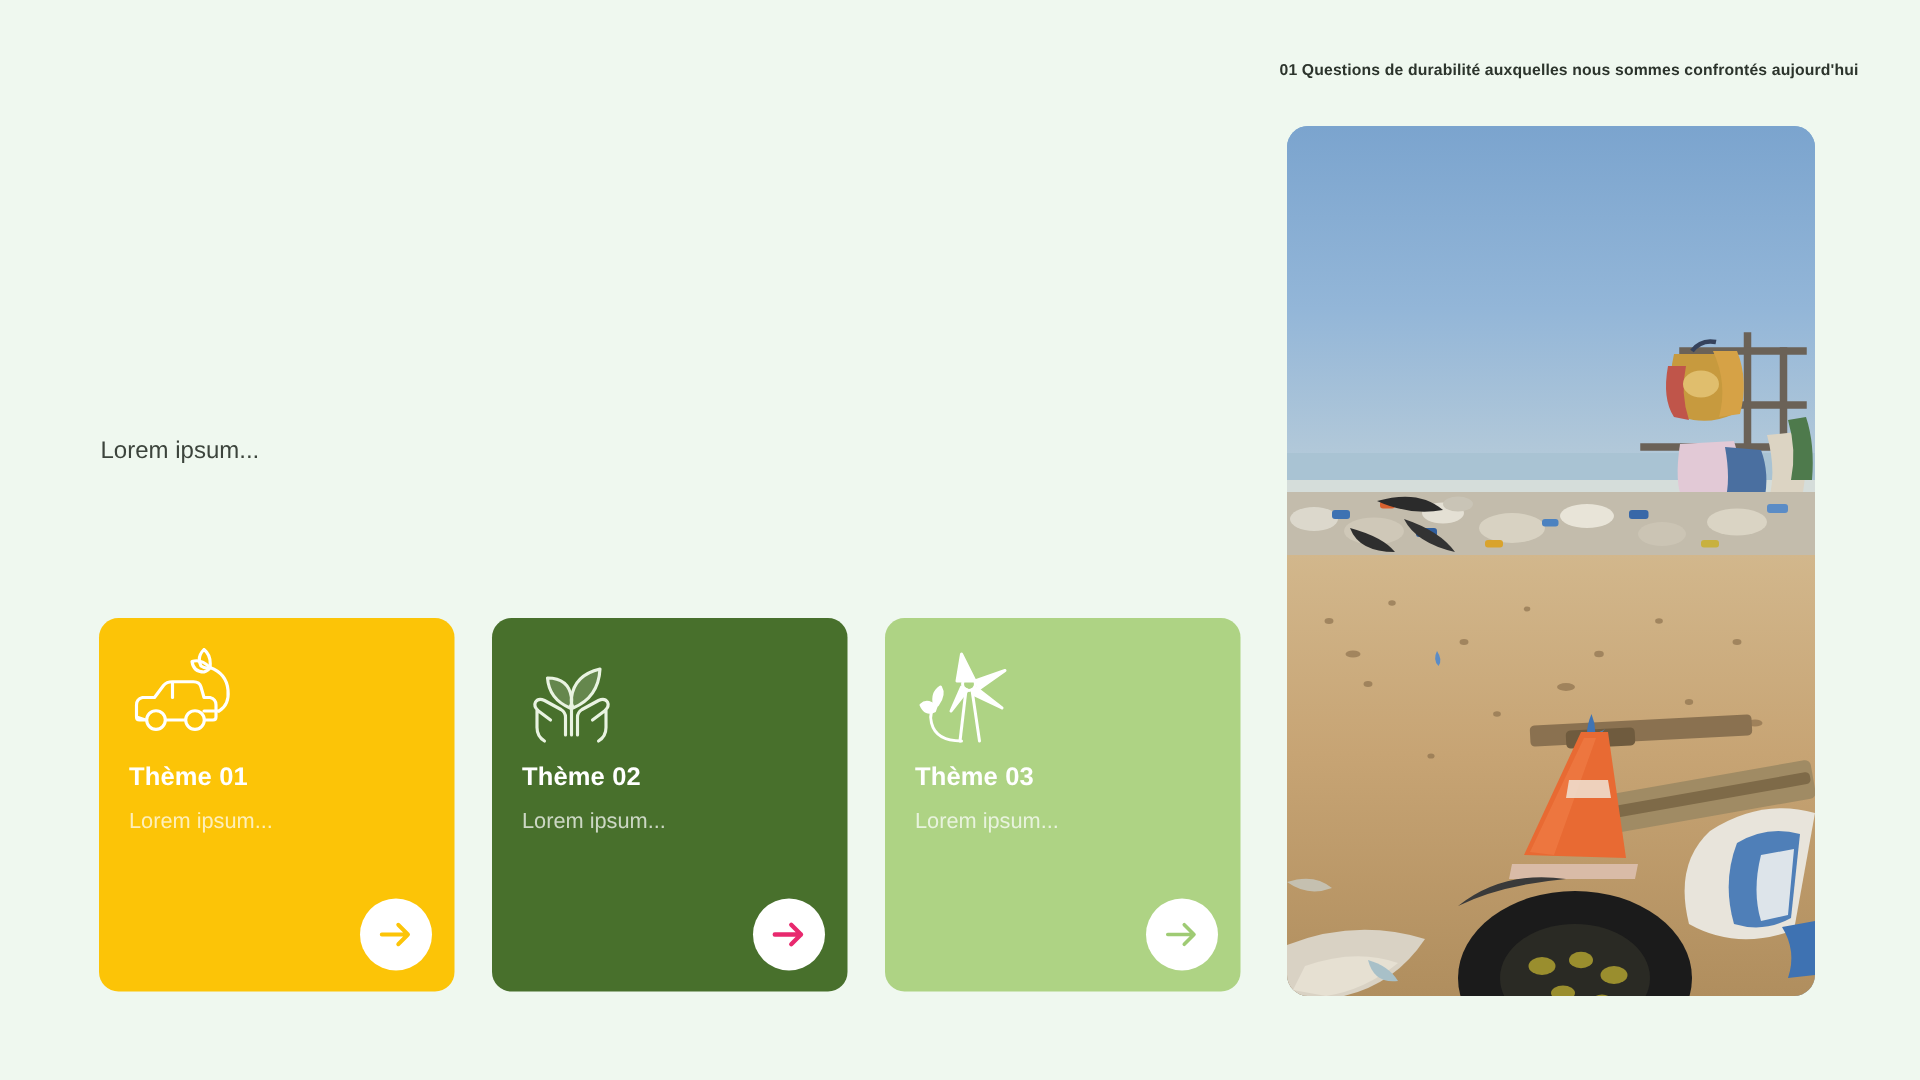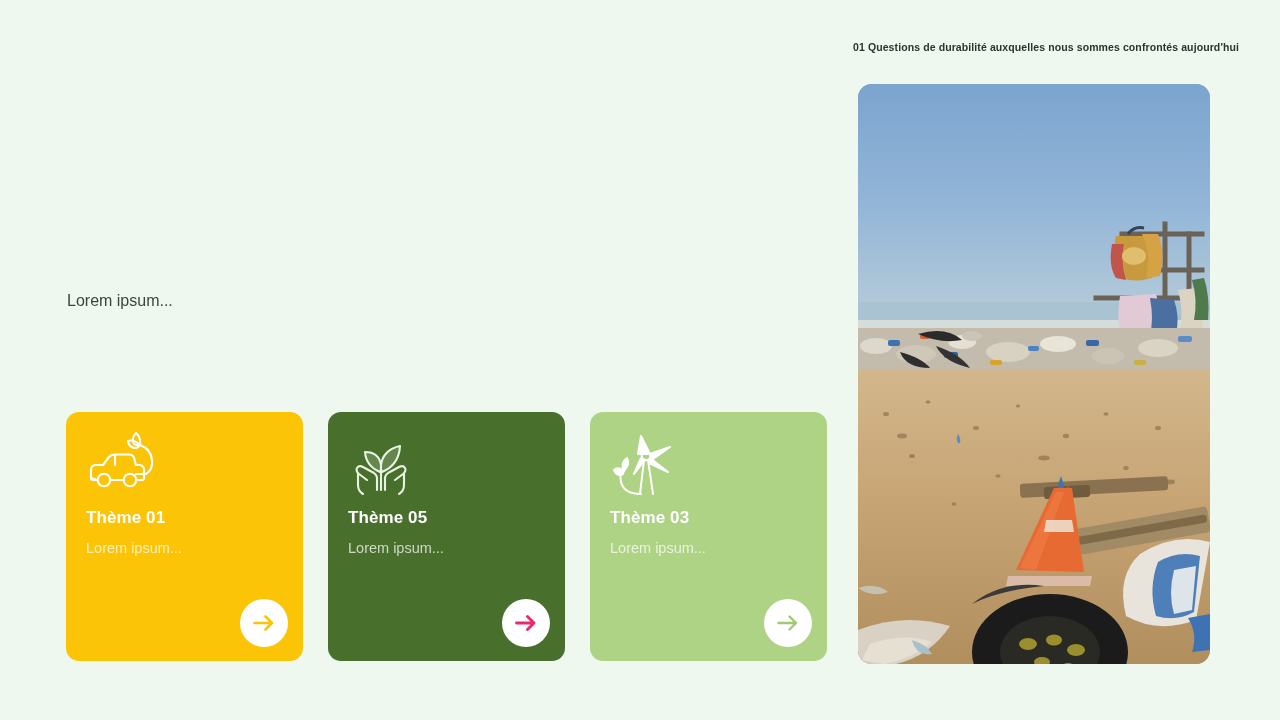--- a/index.html
+++ b/index.html
@@ -190,21 +190,21 @@
 
           <path d="M35 58 L35 38"></path>
 
           <path d="M31 58 L31 46 Q31 43 28 41 L17 35 Q13 33 11 36 Q9.5 39 13 42
                    L21 48 M12 41 L12 53 Q12 59 17 62"></path>
 
           <path d="M39 58 L39 46 Q39 43 42 41 L53 35 Q57 33 59 36 Q60.5 39 57 42
                    L49 48 M58 41 L58 53 Q58 59 53 62"></path>
         </svg>
       </span>
-      <div class="card-title">Thème 05</div>
+      <div class="card-title">Thème 02</div>
       <div class="card-desc">Lorem ipsum...</div>
       <div class="card-arrow">
         <svg viewBox="0 0 26 26" fill="none" stroke="#E8296E" stroke-width="2.9" stroke-linecap="round" stroke-linejoin="round">
           <path d="M3.5 13 L21 13 M14.5 6.5 L21 13 L14.5 19.5"></path>
         </svg>
       </div>
     </div>
 
     <div class="card card-3">
       <span class="card-icon">

